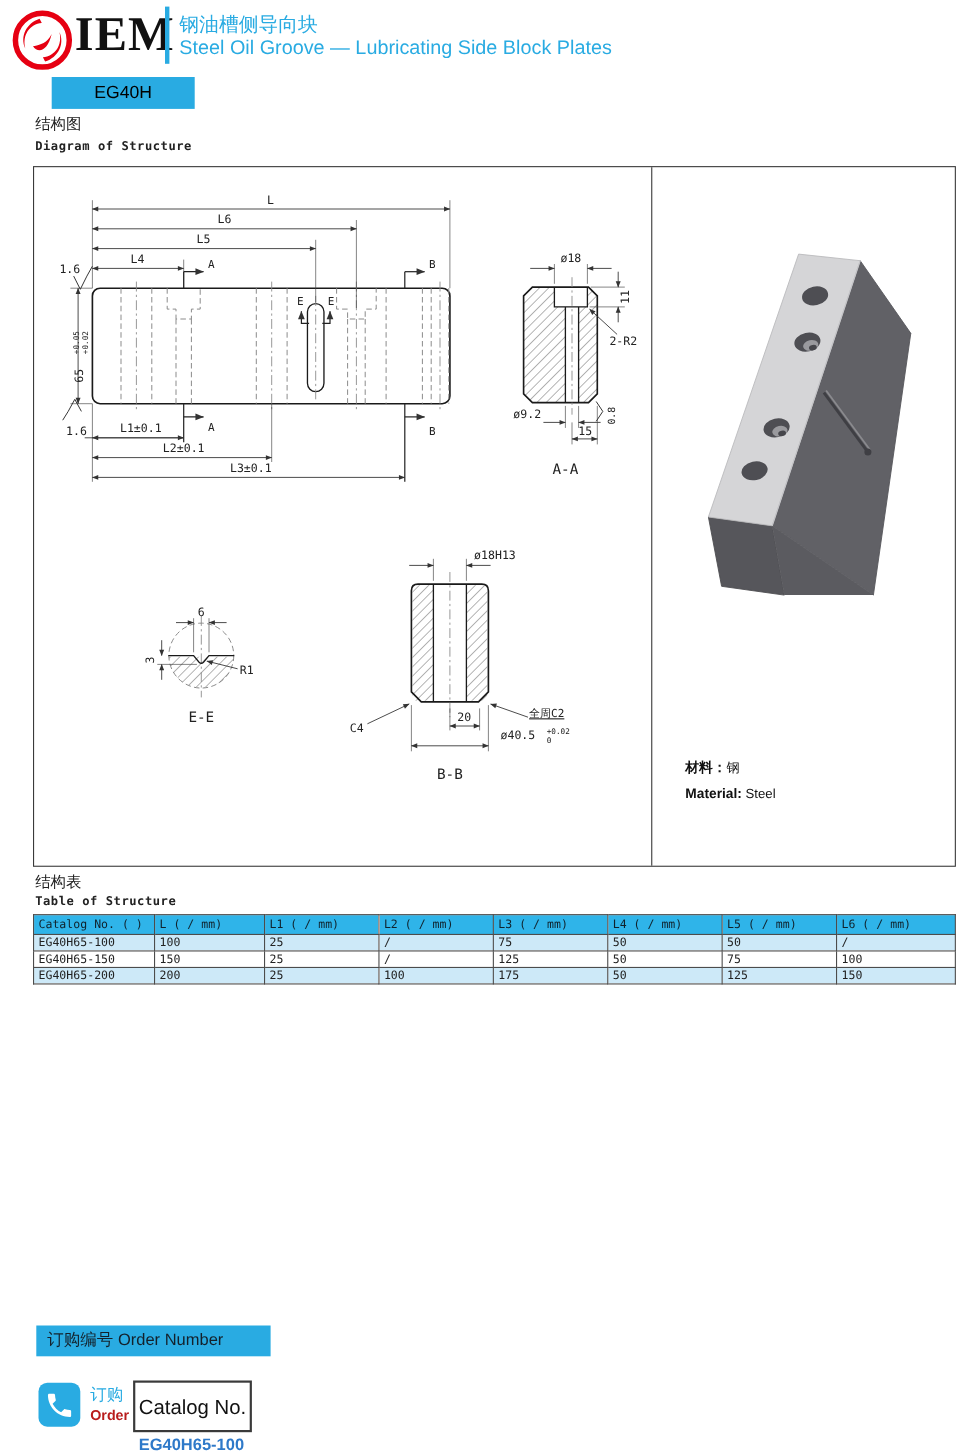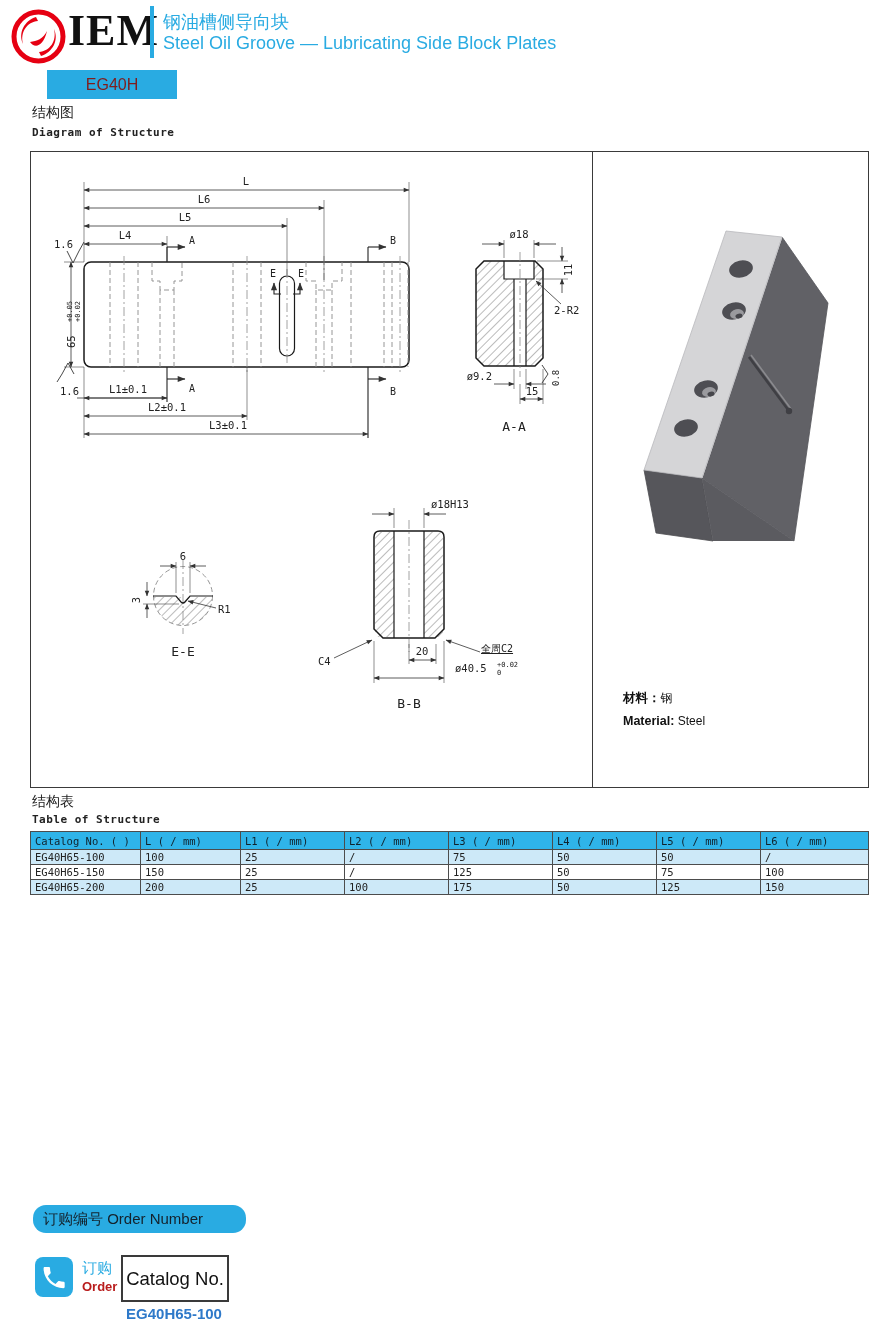--- a/index.html
+++ b/index.html
@@ -3,21 +3,21 @@
 <meta charset="utf-8">
 <style>
   html,body{margin:0;padding:0;background:#fff;}
   body{width:879px;height:1323px;position:relative;font-family:"Liberation Sans",sans-serif;overflow:hidden;}
   .abs{position:absolute;}
   
   .iem-logo-text{font-family:"Liberation Serif",serif;font-weight:bold;font-size:44px;color:#111;letter-spacing:1px;}
   .hdr-divider{width:4px;background:#29ABE2;}
   .title-zh{font-size:18px;color:#29ABE2;}
   .title-en{font-size:18px;color:#29ABE2;}
-  .badge{background:#29ABE2;color:#7f1d1d;font-size:16px;text-align:center;line-height:29px;}
+  .badge{background:#29ABE2;color:#000000;font-size:16px;text-align:center;line-height:29px;}
   .sec-head-zh{font-size:14px;color:#222;}
   .sec-head-en{font-family:"DejaVu Sans Mono",monospace;font-size:11px;font-weight:bold;color:#222;letter-spacing:0.5px;}
   
   .frame{border:1px solid #3a3a3a;background:#fff;}
   .rightpanel{border-left:1px solid #3a3a3a;}
   .mat-line{font-size:12px;color:#111;}
   .mat-line b{font-size:12.5px;}
   
   svg text{font-family:"DejaVu Sans Mono",monospace;fill:#222;}
   .dimtx{font-size:10.5px;}
@@ -32,21 +32,21 @@
   .cl{stroke:#8a8a8a;stroke-width:0.8;fill:none;stroke-dasharray:9,3,2,3;}
   .sec{stroke:#222;stroke-width:1.1;fill:none;}
   .ruff{stroke:#333;stroke-width:0.9;fill:none;}
   
   table.spec{border-collapse:collapse;table-layout:fixed;width:838px;font-family:"DejaVu Sans Mono",monospace;font-size:10.5px;}
   table.spec th,table.spec td{border:1px solid #4c4c4c;padding:0 0 0 4px;text-align:left;font-weight:normal;overflow:hidden;white-space:nowrap;}
   table.spec th{background:#2FB4E9;color:#10222c;height:17px;}
   table.spec td{height:14px;color:#222;}
   tr.alt td{background:#CDE9F8;}
   
-  .order-bar{background:#29ABE2;color:#14212b;font-size:15px;line-height:28px;padding-left:10px;border-radius:13px;}
+  .order-bar{background:#29ABE2;color:#14212b;font-size:15px;line-height:28px;padding-left:10px;}
   .phone-btn{background:#29ABE2;border-radius:8px;}
   .ph-zh{font-size:15px;color:#29ABE2;}
   .ph-en{font-size:13px;font-weight:bold;color:#b91c1c;}
   .cat-box{border:2px solid #3a3a3a;text-align:center;font-size:18.5px;color:#111;line-height:43px;background:#fff;}
   .code{font-size:15px;font-weight:bold;color:#2E79C9;text-align:center;}
 </style>
 </head>
 <body>
 
 <div class="abs" style="left:0;top:0;width:879px;height:68px;">

